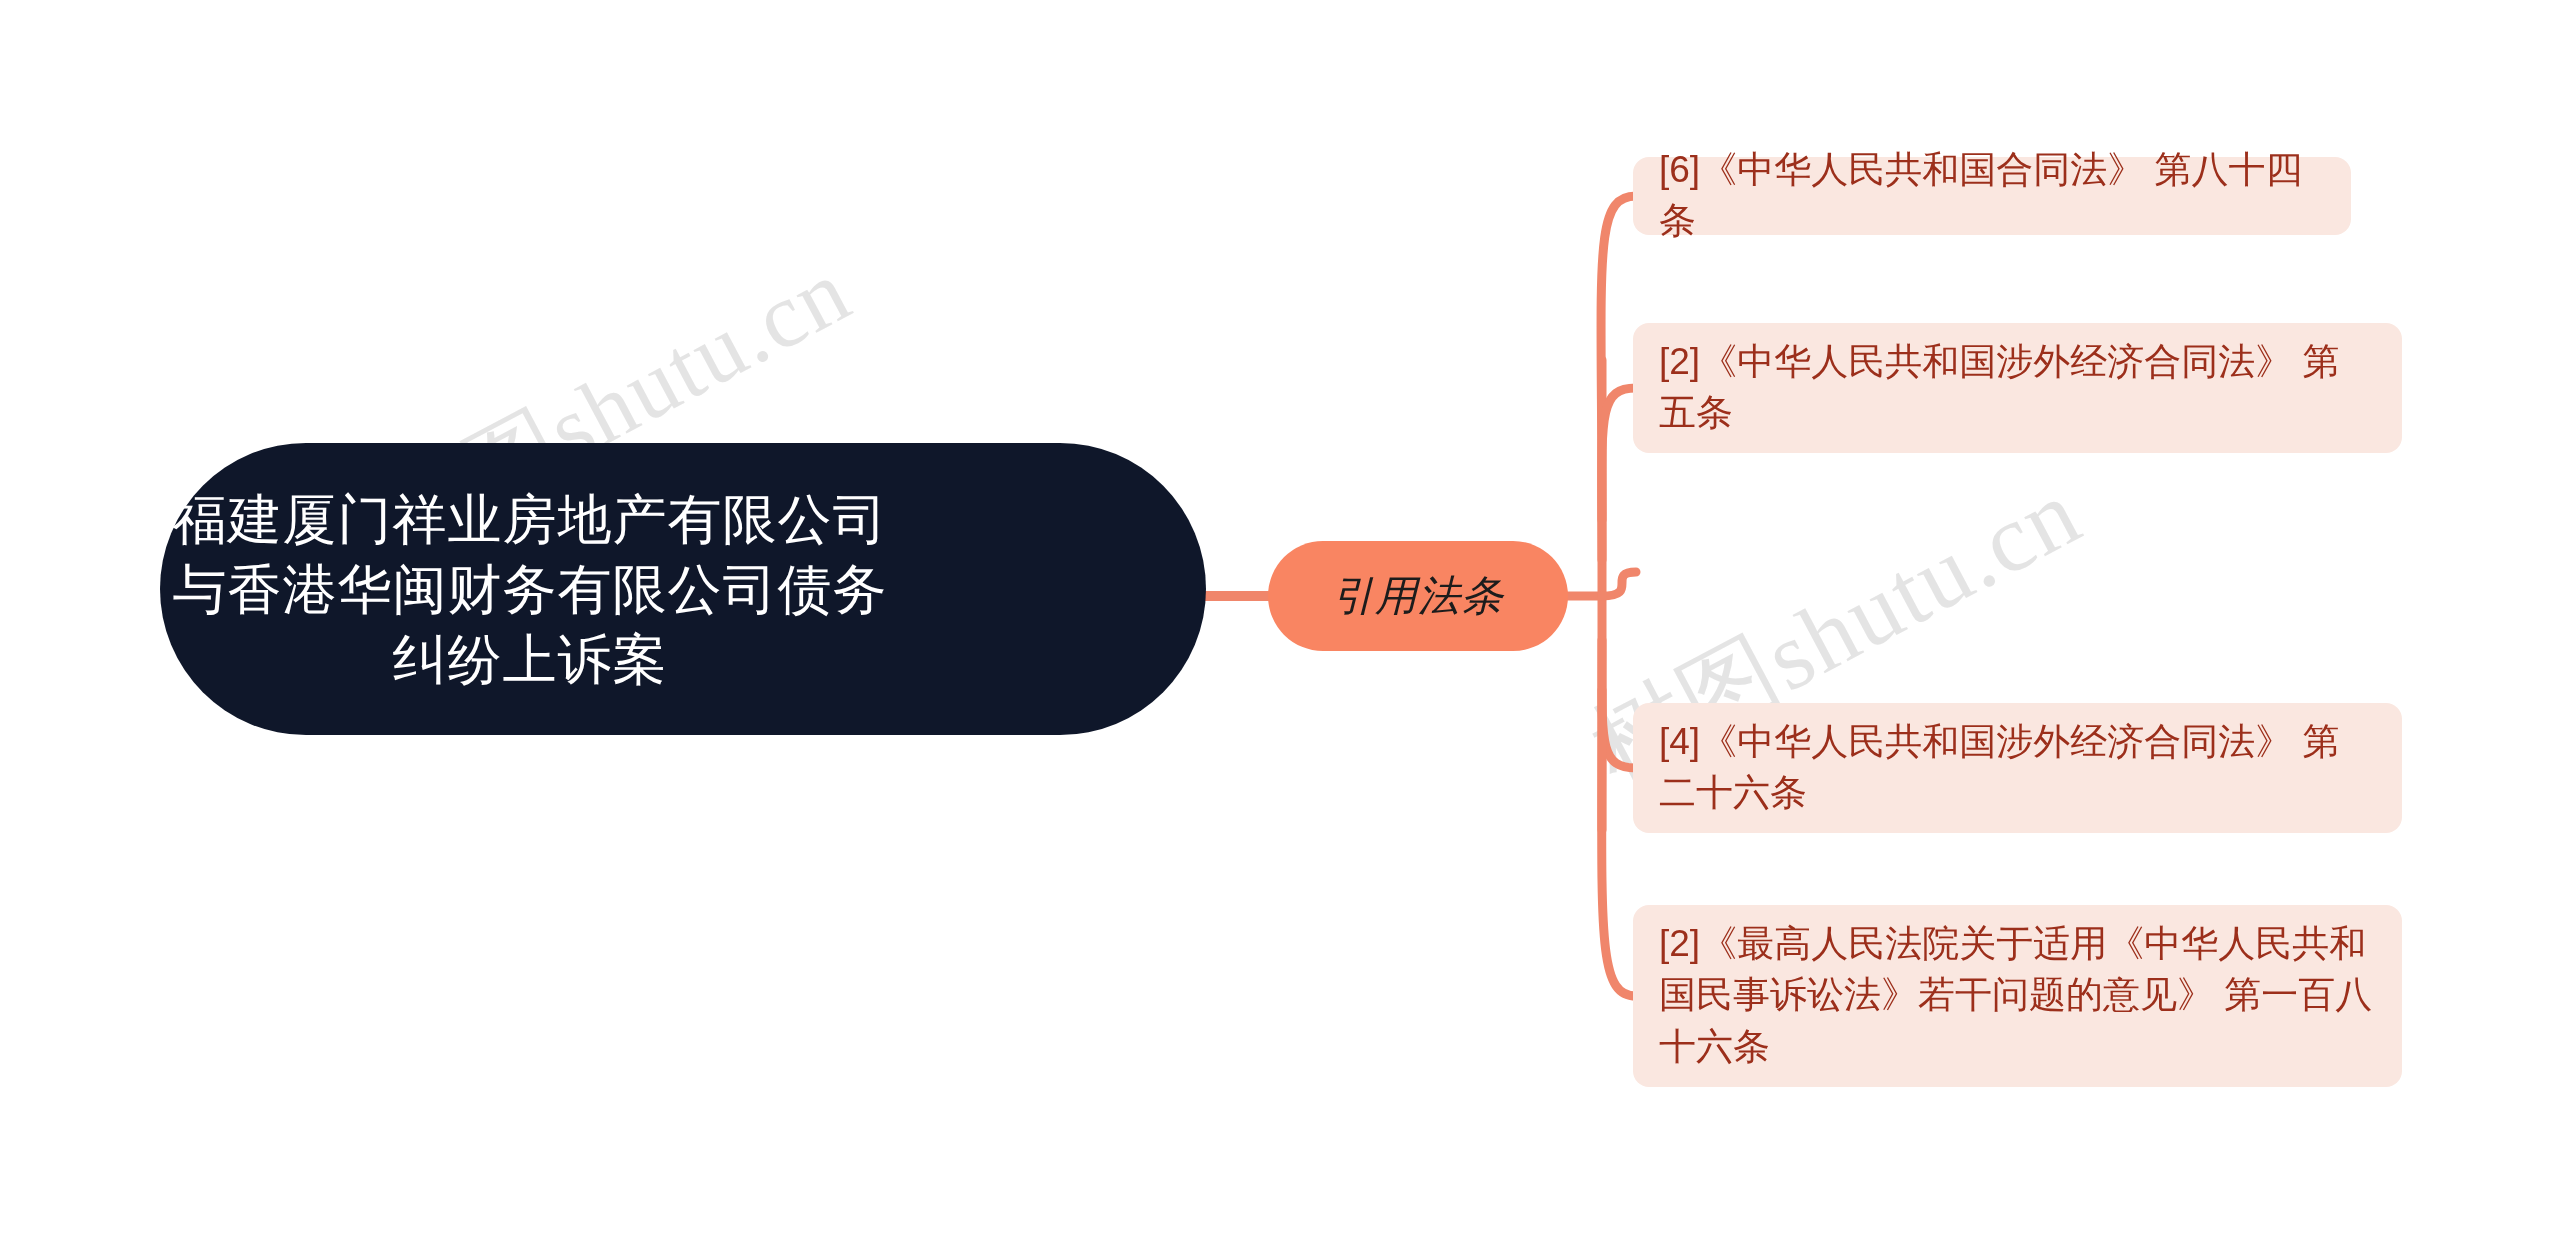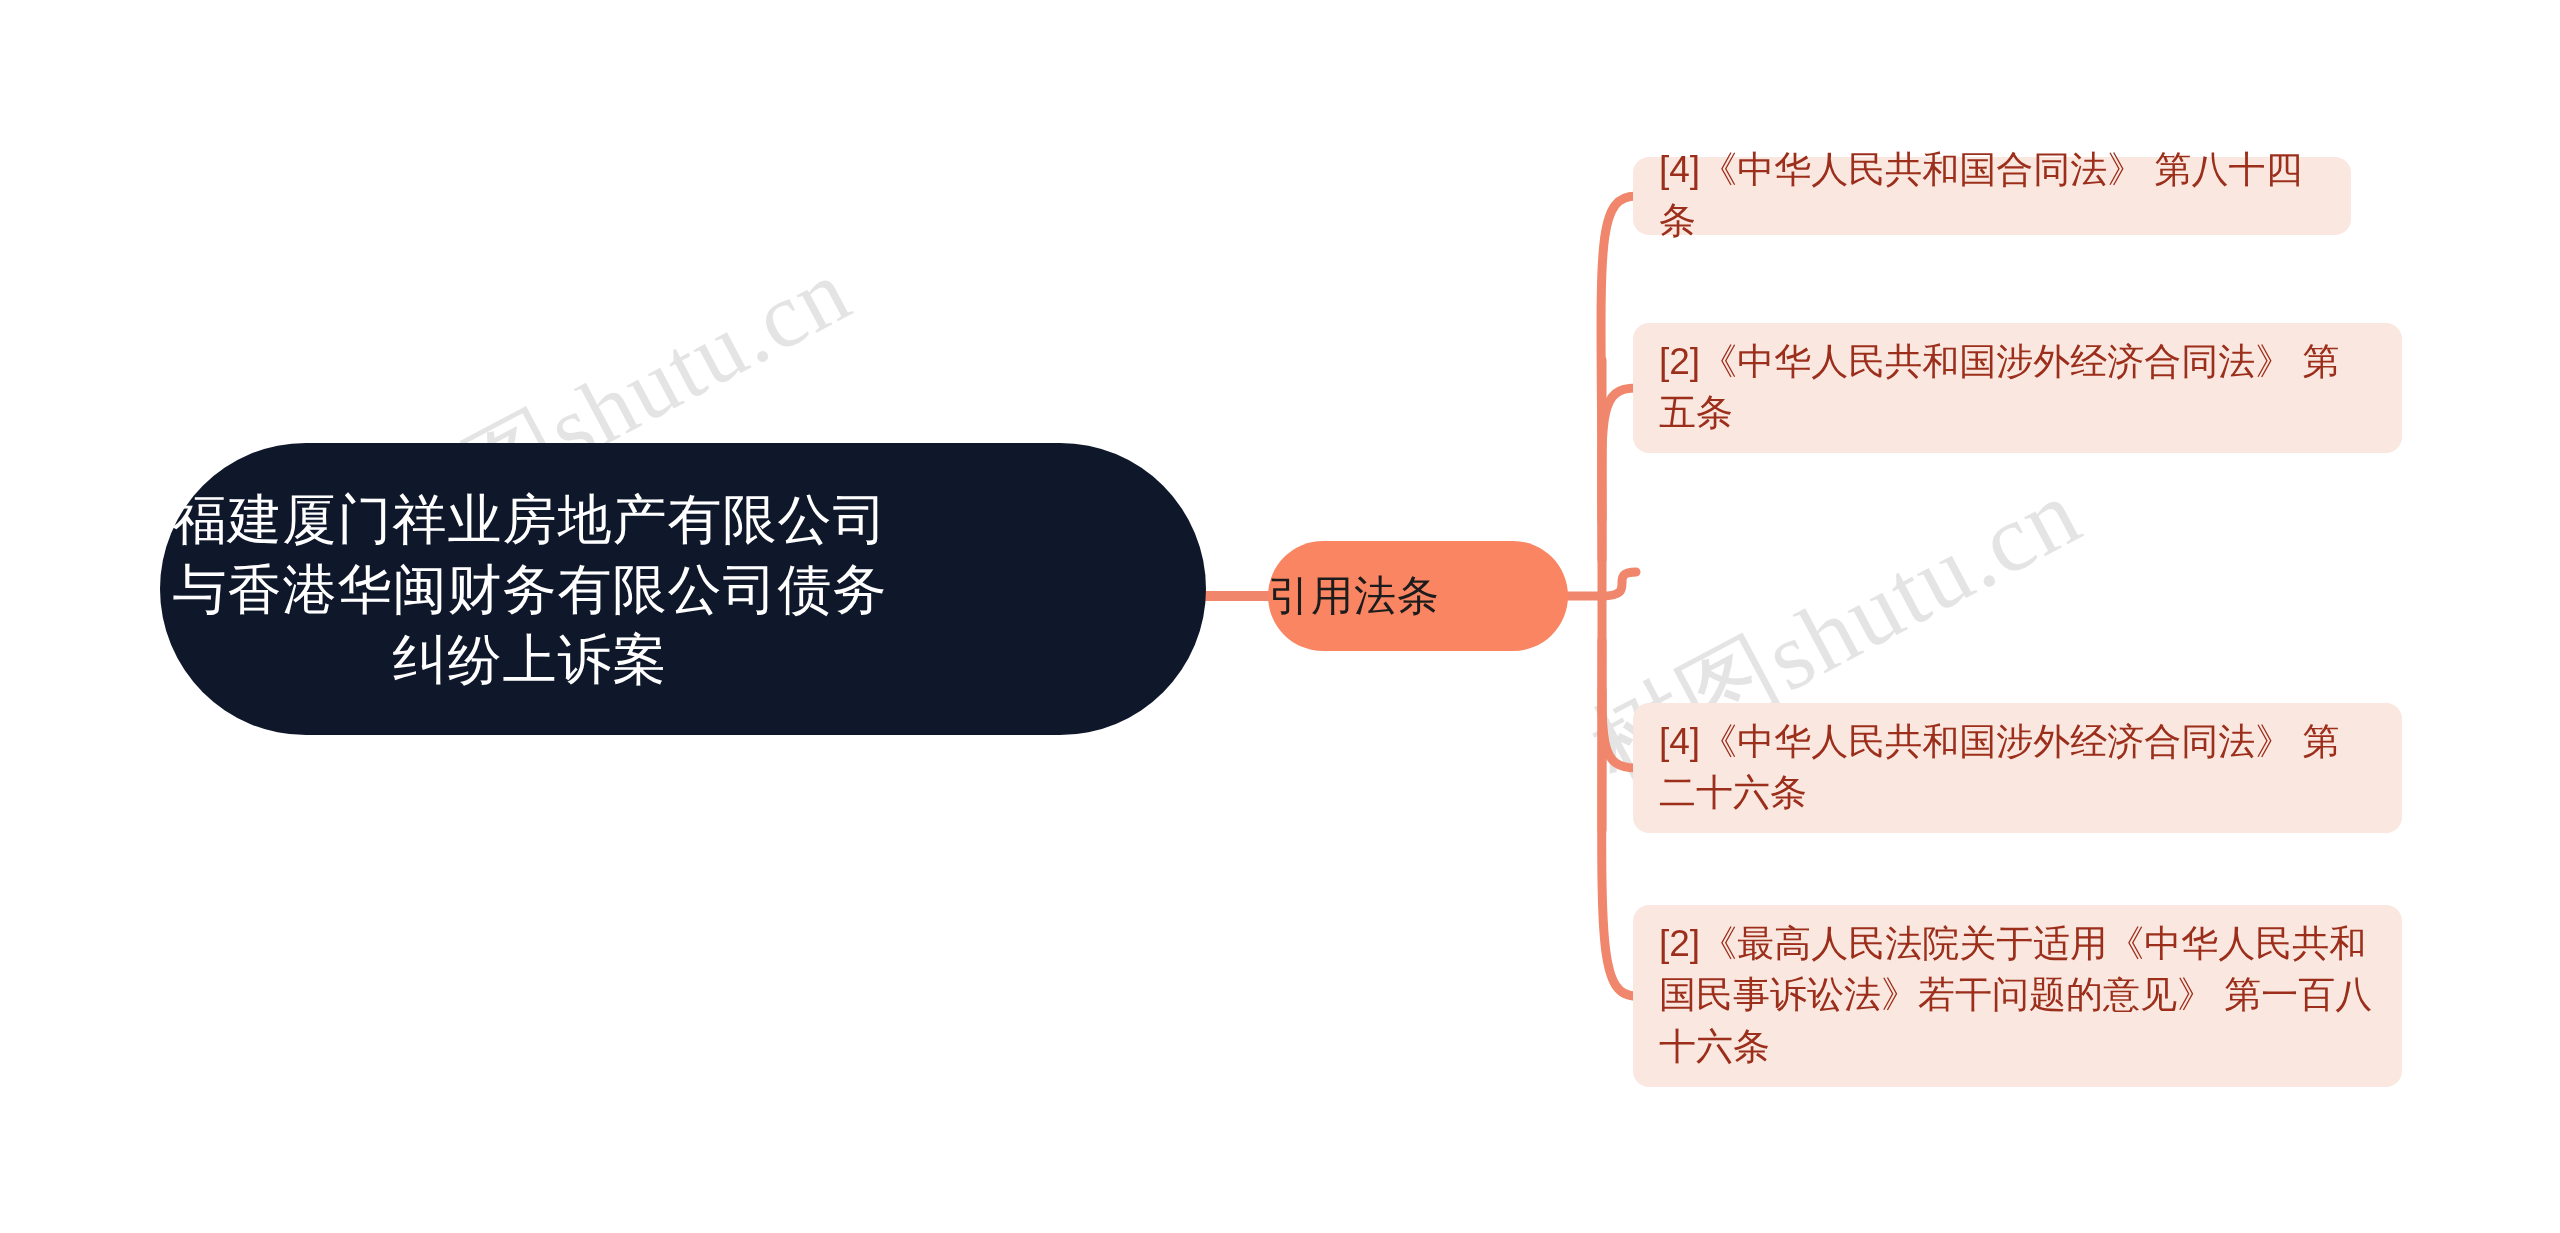--- a/index.html
+++ b/index.html
@@ -78,20 +78,22 @@
     letter-spacing: 1px;
   }
 
   .branch-node {
     left: 1268px;
     top: 541px;
     width: 300px;
     height: 110px;
     background: #f98562;
     border-radius: 55px;
+    justify-content: center;
+    font-style: italic;
   }
   .branch-node .label {
     color: #1c1c1c;
     font-size: 42px;
     letter-spacing: 1px;
   }
 
   .leaf {
     background: #fae7e0;
     border-radius: 16px;
@@ -142,21 +144,21 @@
 
   <div class="node root-node">
     <span class="label">福建厦门祥业房地产有限公司与香港华闽财务有限公司债务纠纷上诉案</span>
   </div>
 
   <div class="node branch-node">
     <span class="label">引用法条</span>
   </div>
 
   <div class="node leaf leaf-1">
-    <span class="label">[4]《中华人民共和国合同法》 第八十四条</span>
+    <span class="label">[6]《中华人民共和国合同法》 第八十四条</span>
   </div>
   <div class="node leaf leaf-2">
     <span class="label">[2]《中华人民共和国涉外经济合同法》 第五条</span>
   </div>
   <div class="node leaf leaf-4">
     <span class="label">[4]《中华人民共和国涉外经济合同法》 第二十六条</span>
   </div>
   <div class="node leaf leaf-5">
     <span class="label">[2]《最高人民法院关于适用《中华人民共和国民事诉讼法》若干问题的意见》 第一百八十六条</span>
   </div>

